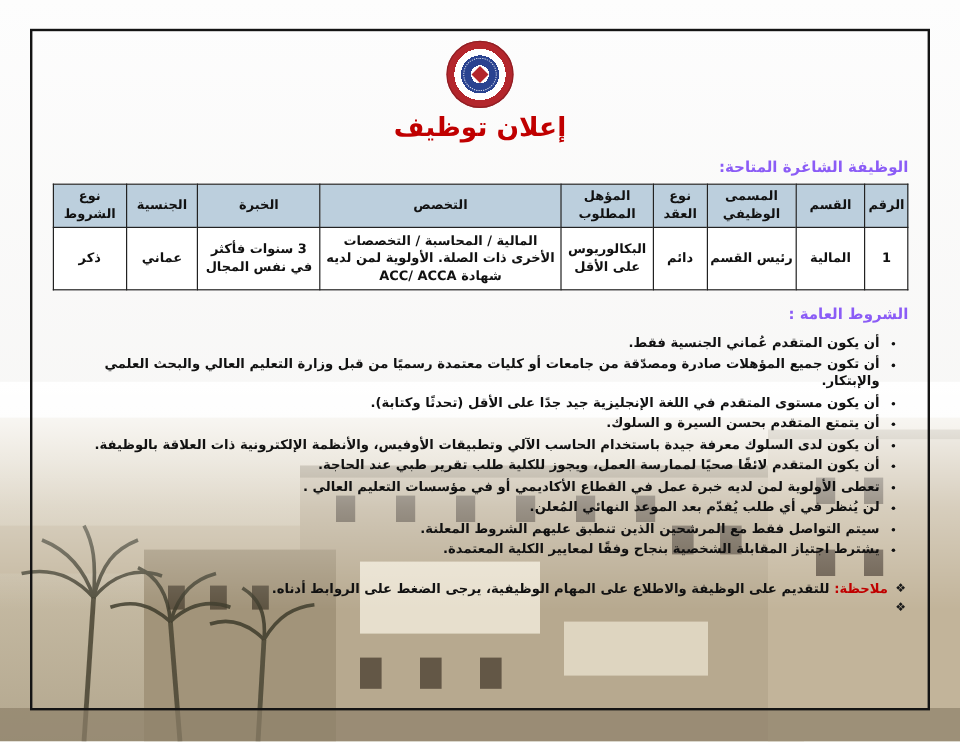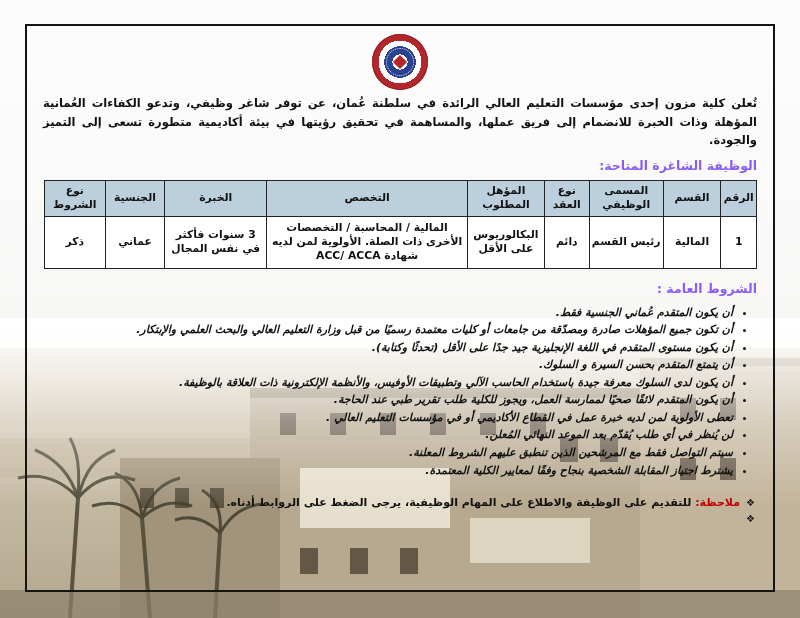--- a/index.html
+++ b/index.html
@@ -73,21 +73,21 @@
   col.c-job   { width:10.4%; }
   col.c-cont  { width:6.3%; }
   col.c-qual  { width:10.8%; }
   col.c-spec  { width:28.2%; }
   col.c-exp   { width:14.3%; }
   col.c-nat   { width:8.4%; }
   col.c-gen   { width:8.5%; }
   
   .conditions { margin:10px 0 17px 0; }
   ul.cond-list {
-    list-style:disc; padding-right:20px; margin:10px 4px 0 0;font-style:italic;
+    list-style:disc; padding-right:20px; margin:10px 4px 0 0;
   }
   ul.cond-list li {
     font-size:11px; line-height:1.32; margin-bottom:3px; color:#111;
   }
   
   .notes { margin-top:14px; padding-right:2px; }
   .note { display:flex; gap:6px; font-size:11px; line-height:1.45; color:#111; }
   .note .marker { color:#1a1a1a; font-size:10px; padding-top:1px; }
   .red-inline { color:#c00000;text-align:center; }
 </style>
@@ -171,22 +171,22 @@
 </div>
 
 <div class="frame"></div>
 
 <div class="content">
 
   <div class="logo">
     <div class="seal"></div>
   </div>
 
-
-  <p class="intro">تُعلن كلية مزون إحدى مؤسسات التعليم العالي الرائدة في سلطنة عُمان، عن توفر شاغر وظيفي، وتدعو الكفاءات العُمانية المؤهلة وذات الخبرة للانضمام إلى فريق عملها، والمساهمة في تحقيق رؤيتها في بيئة أكاديمية متطورة تسعى إلى التميز والجودة.</p>
+  <h1 class="title">إعلان توظيف</h1>
+
 
   <div class="red-heading">الوظيفة الشاغرة المتاحة:</div>
 
   <table>
     <colgroup>
       <col class="c-no">
         <col class="c-dept">
         <col class="c-job">
         <col class="c-cont">
       <col class="c-qual">

